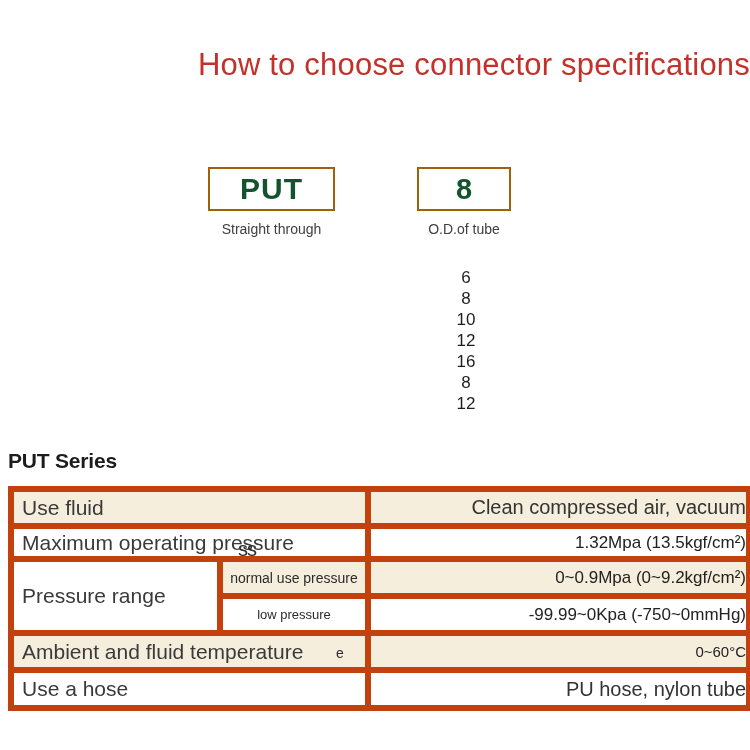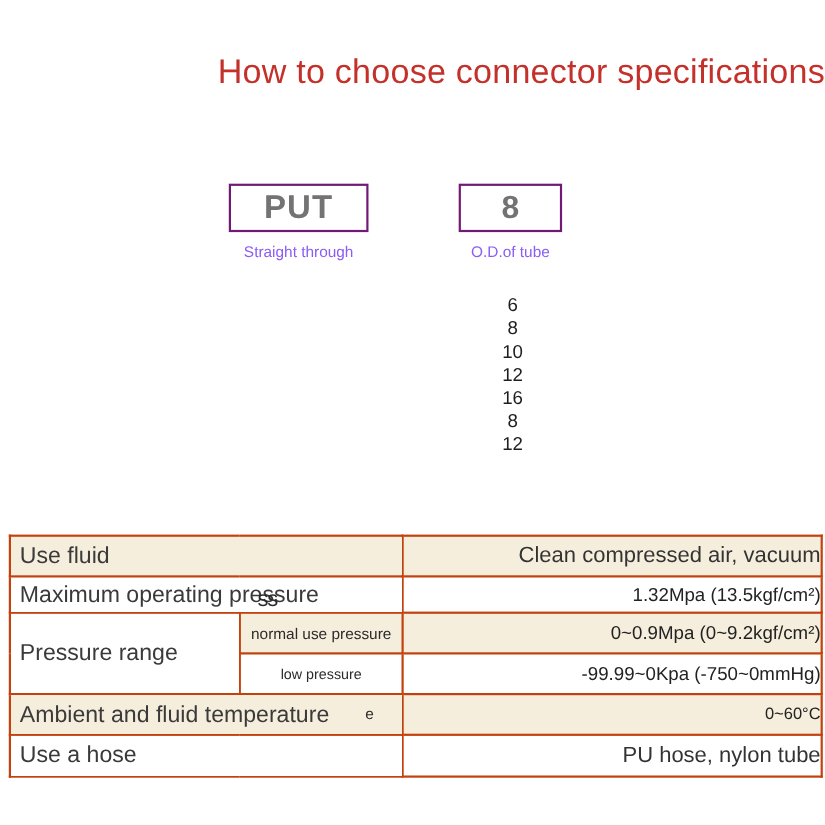--- a/index.html
+++ b/index.html
@@ -5,40 +5,40 @@
   * { margin:0; padding:0; box-sizing:border-box; }
   html,body { width:750px; height:750px; background:#ffffff;
               font-family:"Liberation Sans", sans-serif; }
   .stage { position:relative; width:750px; height:750px; overflow:hidden; }
 
   .title { position:absolute; top:47px; left:0; width:750px; text-align:right;
            font-size:31px; color:#c4312b; letter-spacing:0.2px; }
   .subtitle { position:absolute; top:89px; left:0; width:750px; text-align:center;
               font-size:24px; color:#141414; }
 
-  .code-box { position:absolute; border:2px solid #701a75; background:#fff;
+  .code-box { position:absolute; border:2px solid #a16207; background:#fff;
               display:flex; align-items:center; justify-content:center;
-              font-weight:bold; color:#737373; }
+              font-weight:bold; color:#14532d; }
   .box-model { left:208px; top:167px; width:127px; height:44px; font-size:30px; letter-spacing:1px; }
   .box-size  { left:417px; top:167px; width:94px; height:44px; font-size:29px; }
 
-  .box-caption { position:absolute; top:221px; font-size:14px; color:#8b5cf6; text-align:center; }
+  .box-caption { position:absolute; top:221px; font-size:14px; color:#404040; text-align:center; }
   .cap-model { left:203px; width:137px; }
   .cap-size  { left:412px; width:104px; }
 
   .size-list { position:absolute; left:421px; top:267px; width:90px;
                text-align:center; font-size:17px; color:#1e1e1e; }
   .size-list div { height:21px; line-height:21px; }
 
   .series-heading { position:absolute; left:8px; top:449px; font-size:21px;
                     font-weight:bold; color:#1c1c1c; letter-spacing:-0.2px; }
 
   table.spec { position:absolute; left:8px; top:486px; width:738px;
                border-collapse:collapse; table-layout:fixed; }
-  table.spec td { border:2px solid #c2410c; vertical-align:middle; background:#ffffff; }
+  table.spec td { border:6px solid #c2410c; vertical-align:middle; background:#ffffff; }
   .beige { background:#f6eedd !important; }
 
   .lbl { padding-left:8px; font-size:21px; color:#3a3a3a; position:relative; }
   .sub-lbl { text-align:center; font-size:14px; color:#2b2b2b; }
   .sub-lbl.small { font-size:13px; }
   .val { text-align:right; font-size:17px; color:#222; }
   .val-lg { font-size:20px; color:#333; }
   .val-sm { font-size:15px; }
 
   .r1 { height:37px; } .r2 { height:33px; } .r3 { height:37px; }
@@ -68,20 +68,21 @@
   <div class="size-list">
     <div>6</div>
     <div>8</div>
     <div>10</div>
     <div>12</div>
     <div>16</div>
     <div>8</div>
     <div>12</div>
   </div>
 
+  <div class="series-heading">PUT Series</div>
 
   <table class="spec">
     <colgroup>
         <col style="width:209px">
         <col style="width:148px">
         <col style="width:381px">
       </colgroup>
 
     <tbody>
         <tr class="r1">

